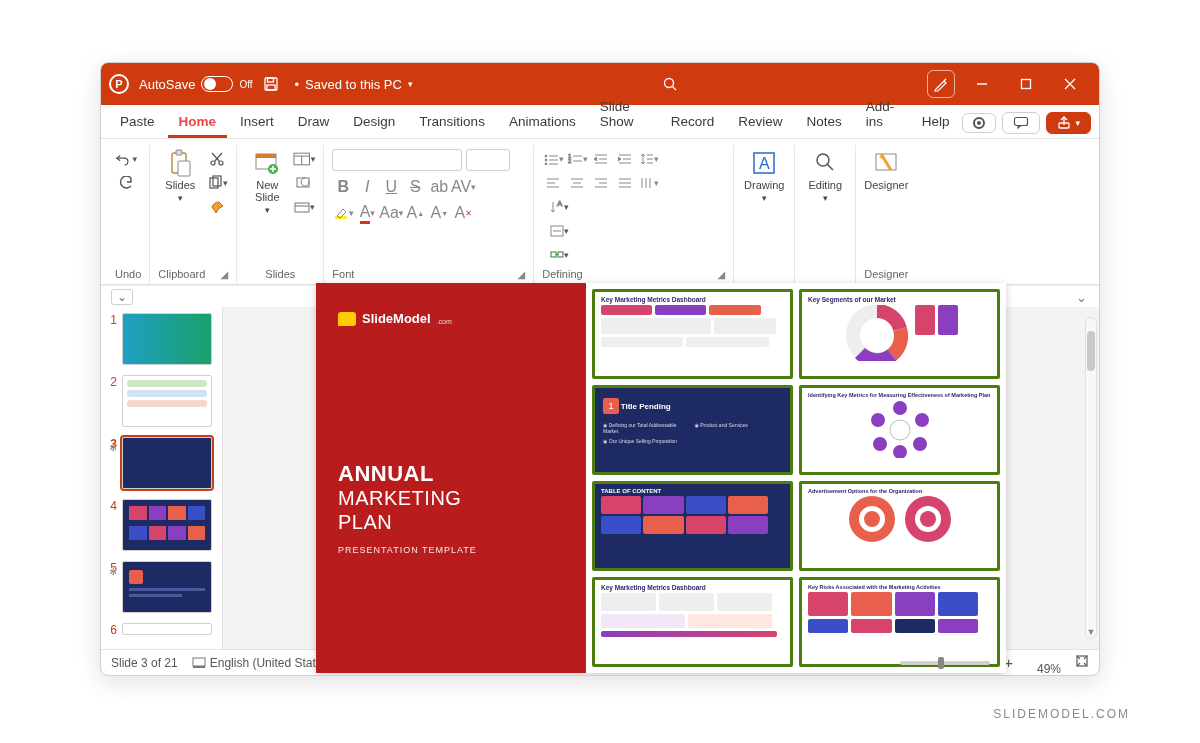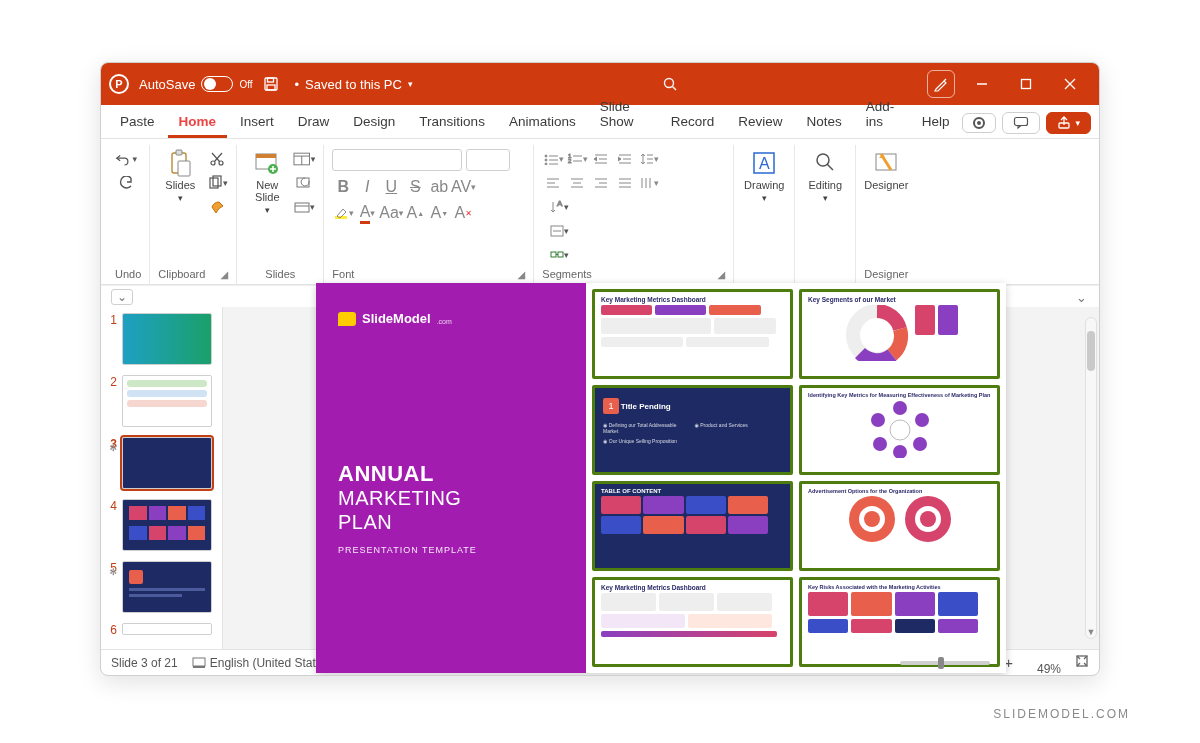--- a/index.html
+++ b/index.html
@@ -76,21 +76,21 @@
   .thumb.sel { outline:2px solid #c24015; outline-offset:0; }
   .thumb .t-dark{background:#1d2a63;width:100%;height:100%;}
 
   .canvas-pane { flex:1; background:#f3f3f3; display:flex; align-items:center; justify-content:center; position:relative; }
   .scroll-v { position:absolute; right:2px; top:10px; bottom:10px; width:12px; }
   .scroll-v .track{position:absolute;inset:0;border:1px solid #e0e0e0;border-radius:6px;background:#f7f7f7;}
   .scroll-v .thumb-s{position:absolute;left:2px;right:2px;top:14px;height:40px;background:#c9c9c9;border-radius:4px;}
   .scroll-v .arr{position:absolute;left:0;right:0;height:12px;text-align:center;font-size:9px;color:#888;}
 
   .slide { width: 690px; height: 390px; background:#fff; box-shadow:0 2px 8px rgba(0,0,0,.2); display:flex; }
-  .slide-left { width:270px; height:100%; background:#a21caf; position:relative; overflow:hidden; color:#fff; }
+  .slide-left { width:270px; height:100%; background:#b91c1c; position:relative; overflow:hidden; color:#fff; }
   .sm-logo { position:absolute; left:22px; top:28px; display:flex; align-items:center; gap:6px; font-size:13px; font-weight:600;}
   .sm-logo .bubble{width:18px;height:14px;background:#ffcc00;border-radius:3px 3px 3px 0;}
   .sm-logo .sm-com{font-size:7px;font-weight:400;opacity:.8; align-self:flex-end; margin-bottom:1px;}
   .slide-left h1{position:absolute;left:22px;top:178px;font-size:22px;font-weight:800;letter-spacing:.5px;}
   .slide-left h2{position:absolute;left:22px;top:204px;font-size:20px;font-weight:300;letter-spacing:.5px;}
   .slide-left h3{position:absolute;left:22px;top:228px;font-size:20px;font-weight:300;letter-spacing:.5px;}
   .slide-left .sub{position:absolute;left:22px;top:262px;font-size:9px;letter-spacing:1px;opacity:.9;}
   .swirl1{position:absolute;width:240px;height:240px;border:22px solid transparent;border-top-color:#d6446b;border-right-color:#e8604b;border-radius:50%;right:-140px;top:-70px;transform:rotate(25deg);filter:blur(.3px);}
   .swirl2{position:absolute;width:180px;height:180px;border:18px solid transparent;border-bottom-color:#e8604b;border-left-color:#a041c4;border-radius:50%;left:-90px;bottom:-80px;transform:rotate(-10deg);}
   .swirl3{position:absolute;width:200px;height:200px;border:20px solid transparent;border-top-color:#a041c4;border-radius:50%;right:-40px;bottom:-150px;transform:rotate(190deg);}
@@ -462,21 +462,21 @@
                 <svg width="14" height="12" stroke="#2e7d32" fill="none">
                   <rect x="1" y="3" width="5" height="5"></rect>
                   <rect x="8" y="3" width="5" height="5"></rect>
                   <line x1="6" y1="5.5" x2="8" y2="5.5"></line>
                 </svg>
                 <span class="caret">▾</span>
               </div>
         </div>
       </div>
       <div class="glabel glabel-row">
-            <span>Segments</span>
+            <span>Defining</span>
             <span class="dlaunch">◢</span>
           </div>
     </div>
 
     <div class="rgroup">
       <div class="tools">
         <div class="big-btn">
           <div class="ic">
                 <svg width="26" height="26">
                   <rect x="3" y="3" width="20" height="20" fill="none" stroke="#2a6ad0" stroke-width="1.5"></rect>

